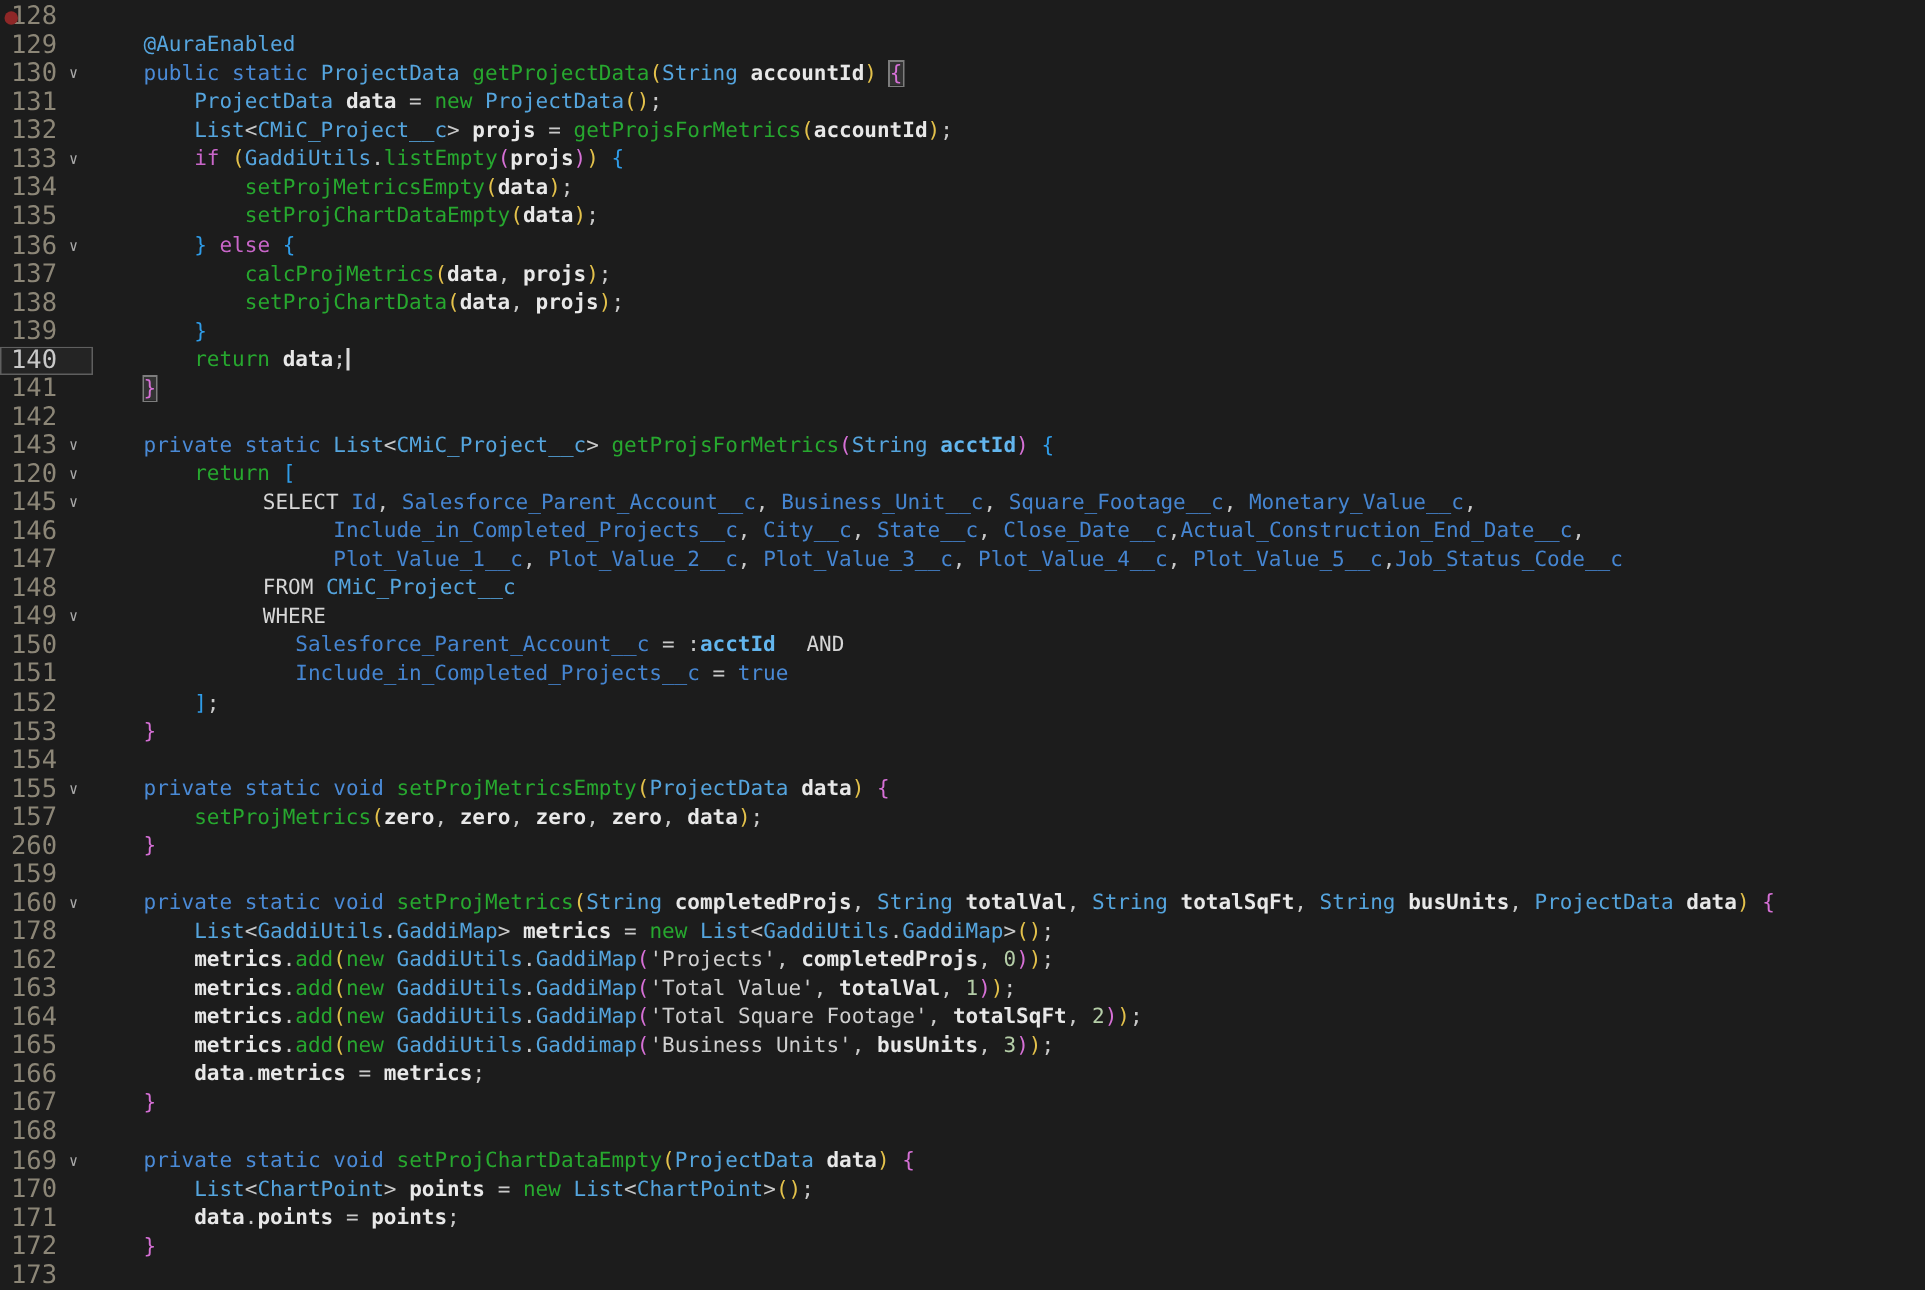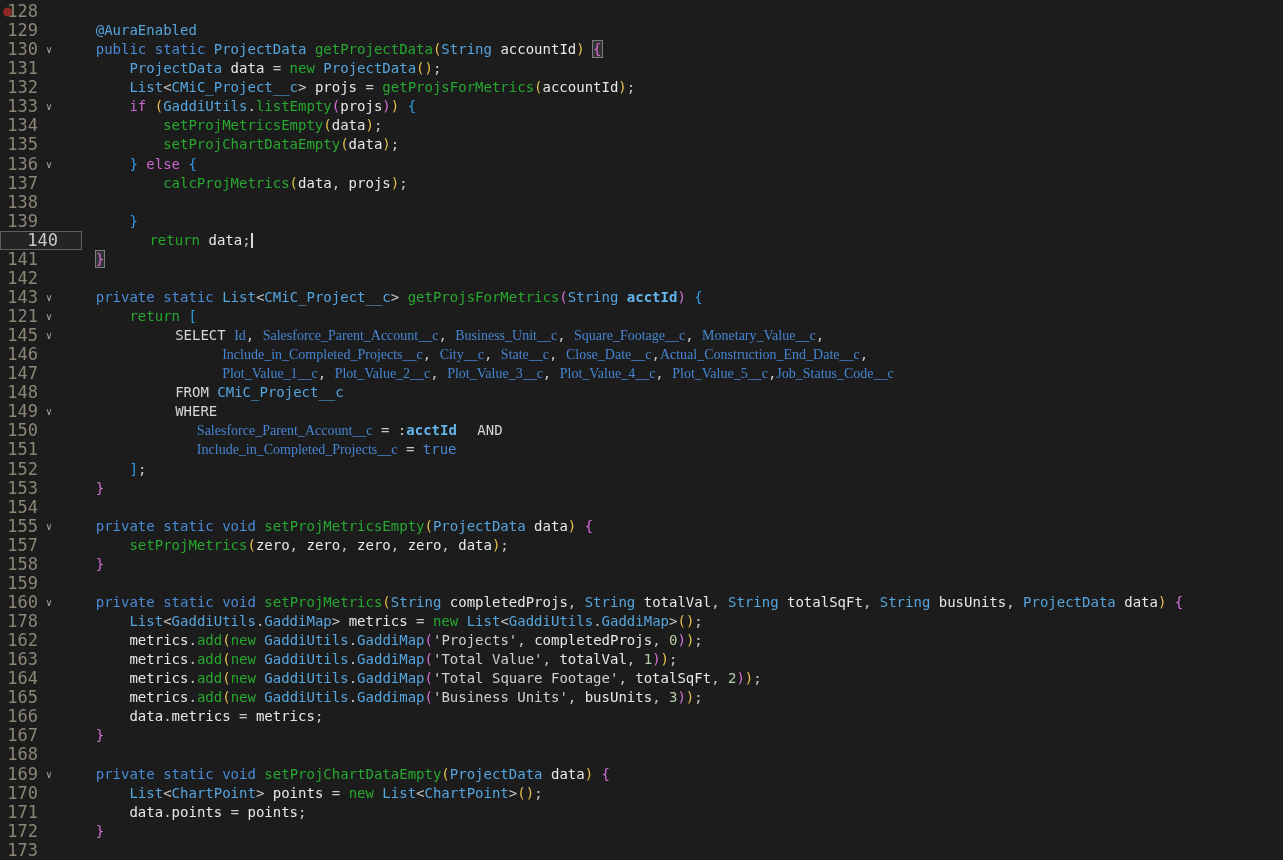--- a/index.html
+++ b/index.html
@@ -19,36 +19,36 @@
     width:9px;height:9px;border-radius:50%;background:var(--bp,#8e2727);
   }
   .ln{
     display:block;width:38px;text-align:right;
     color:var(--lnum,#8c8677);font-size:17px;
   }
   .fold{
     display:block;width:22px;text-align:center;color:#a9a9a9;font-size:10px;
   }
   .row.current .gutter{
-    box-shadow:inset 0 0 0 1px #5f5f5f;background:rgba(255,255,255,0.04);padding-left:20px;
+    box-shadow:inset 0 0 0 1px #5f5f5f;background:rgba(255,255,255,0.04);
   }
   .row.current .ln{color:#c8c8c8;}
   .code{white-space:pre;color:var(--p,#c9c9c9);}
   .code span{white-space:pre;}
   .tk-k{color:var(--k,#4a8ad6);}
   .tk-t{color:var(--t,#55a5de);}
   .tk-f{color:var(--f,#27a82f);}
   .tk-c{color:var(--c,#c966c9);}
-  .tk-v{color:var(--v,#e8e8e8);font-weight:normal;}
+  .tk-v{color:var(--v,#e8e8e8);font-weight:bold;}
   .tk-vc{color:var(--vc,#63b6ee);font-weight:bold;}
   .tk-s{color:var(--s,#cfcfcf);}
   .tk-n{color:var(--n,#b5cea8);}
   .tk-p{color:var(--p,#c9c9c9);}
   .tk-q{color:var(--q,#d6d6d6);margin-left:12px;}
-  .tk-fd{color:var(--fd,#4585d1);font-family:Liberation Serif, serif;}
+  .tk-fd{color:var(--fd,#4585d1);}
   .tk-b1{color:var(--b1,#e3c14b);}
   .tk-b2{color:var(--b2,#d670d6);}
   .tk-b3{color:var(--b3,#2f9ce8);}
   .tk-bm{
     color:var(--b2,#d670d6);
     box-shadow:0 0 0 1px #7d7d7d;background:rgba(120,120,120,0.25);
   }
   .tk-cur{
     display:inline-block;width:2px;height:15px;vertical-align:-3px;
     background:#dadada;
@@ -127,20 +127,21 @@
         <span class="ln">137</span>
         <span class="fold"></span>
       </div>
       <div class="code"><span class="tk-ws">            </span><span class="tk-f">calcProjMetrics</span><span class="tk-b1">(</span><span class="tk-v">data</span><span class="tk-p">, </span><span class="tk-v">projs</span><span class="tk-b1">)</span><span class="tk-p">;</span></div>
     </div>
     <div class="row">
       <div class="gutter">
         <span class="ln">138</span>
         <span class="fold"></span>
       </div>
+      <div class="code"><span class="tk-ws">            </span><span class="tk-f">setProjChartData</span><span class="tk-b1">(</span><span class="tk-v">data</span><span class="tk-p">, </span><span class="tk-v">projs</span><span class="tk-b1">)</span><span class="tk-p">;</span></div>
     </div>
     <div class="row">
       <div class="gutter">
         <span class="ln">139</span>
         <span class="fold"></span>
       </div>
       <div class="code"><span class="tk-ws">        </span><span class="tk-b3">}</span></div>
     </div>
     <div class="row current">
       <div class="gutter">
@@ -165,21 +166,21 @@
     </div>
     <div class="row">
       <div class="gutter">
         <span class="ln">143</span>
         <span class="fold">∨</span>
       </div>
       <div class="code"><span class="tk-ws">    </span><span class="tk-k">private</span><span class="tk-p"> </span><span class="tk-k">static</span><span class="tk-p"> </span><span class="tk-t">List</span><span class="tk-p">&lt;</span><span class="tk-t">CMiC_Project__c</span><span class="tk-p">&gt; </span><span class="tk-f">getProjsForMetrics</span><span class="tk-b2">(</span><span class="tk-t">String</span><span class="tk-p"> </span><span class="tk-vc">acctId</span><span class="tk-b2">)</span><span class="tk-p"> </span><span class="tk-b3">{</span></div>
     </div>
     <div class="row">
       <div class="gutter">
-        <span class="ln">121</span>
+        <span class="ln">120</span>
         <span class="fold">∨</span>
       </div>
       <div class="code"><span class="tk-ws">        </span><span class="tk-f">return</span><span class="tk-p"> </span><span class="tk-b3">[</span></div>
     </div>
     <div class="row">
       <div class="gutter">
         <span class="ln">145</span>
         <span class="fold">∨</span>
       </div>
       <div class="code"><span class="tk-ws">            </span><span class="tk-q">SELECT</span><span class="tk-p"> </span><span class="tk-fd">Id</span><span class="tk-p">, </span><span class="tk-fd">Salesforce_Parent_Account__c</span><span class="tk-p">, </span><span class="tk-fd">Business_Unit__c</span><span class="tk-p">, </span><span class="tk-fd">Square_Footage__c</span><span class="tk-p">, </span><span class="tk-fd">Monetary_Value__c</span><span class="tk-p">,</span></div>
@@ -256,21 +257,21 @@
     </div>
     <div class="row">
       <div class="gutter">
         <span class="ln">157</span>
         <span class="fold"></span>
       </div>
       <div class="code"><span class="tk-ws">        </span><span class="tk-f">setProjMetrics</span><span class="tk-b1">(</span><span class="tk-v">zero</span><span class="tk-p">, </span><span class="tk-v">zero</span><span class="tk-p">, </span><span class="tk-v">zero</span><span class="tk-p">, </span><span class="tk-v">zero</span><span class="tk-p">, </span><span class="tk-v">data</span><span class="tk-b1">)</span><span class="tk-p">;</span></div>
     </div>
     <div class="row">
       <div class="gutter">
-        <span class="ln">158</span>
+        <span class="ln">260</span>
         <span class="fold"></span>
       </div>
       <div class="code"><span class="tk-ws">    </span><span class="tk-b2">}</span></div>
     </div>
     <div class="row">
       <div class="gutter">
         <span class="ln">159</span>
         <span class="fold"></span>
       </div>
       <div class="code"></div>

